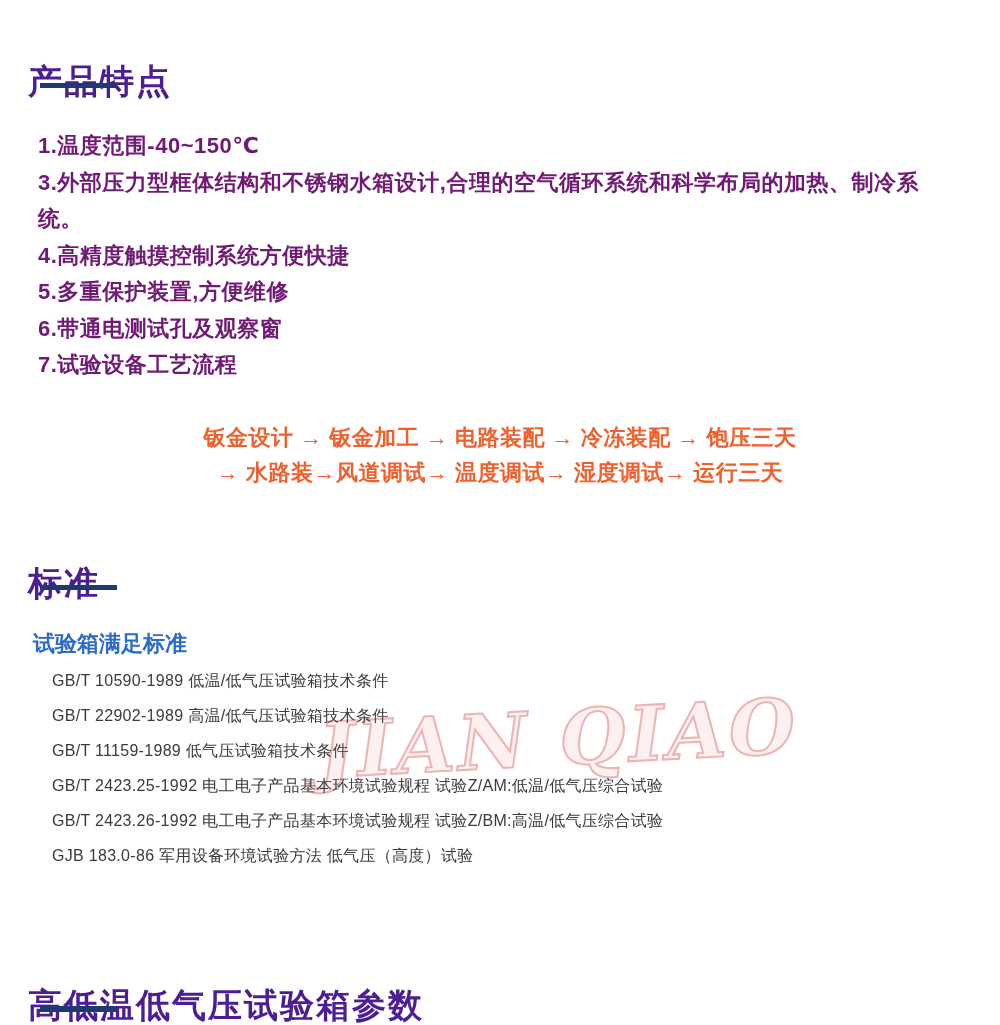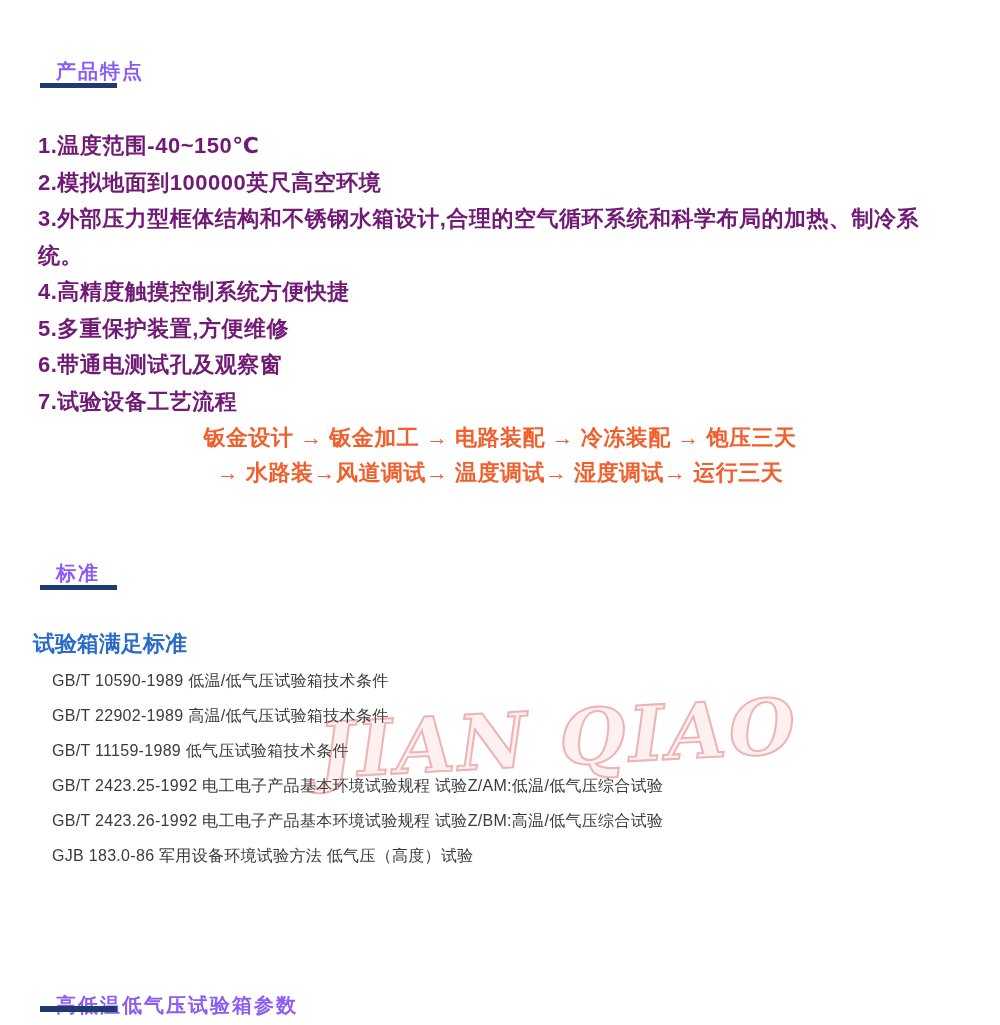--- a/index.html
+++ b/index.html
@@ -5,23 +5,23 @@
   html,body{margin:0;padding:0;}
   body{
     width:1000px;height:1025px;background:#ffffff;
     font-family:"Liberation Sans","DejaVu Sans",sans-serif;
     position:relative;overflow:hidden;
   }
   .page{position:absolute;inset:0;width:1000px;height:1025px;background:#fff;}
 
   
   .sec-title{
-    position:absolute;left:56px;
-    font-size:20px;font-weight:bold;letter-spacing:2px;
-    color:#8b5cf6;line-height:32px;white-space:nowrap;z-index:2;
+    position:absolute;left:28px;
+    font-size:34px;font-weight:bold;letter-spacing:2px;
+    color:#4c1d95;line-height:32px;white-space:nowrap;z-index:2;
   }
   .sec-underline{
     position:absolute;left:40px;width:77px;height:5px;
     background:#1E3A6E;z-index:2;
   }
 
   
   .features-list{
     position:absolute;left:38px;top:128px;width:906px;
     font-size:22px;font-weight:bold;line-height:36.5px;
@@ -68,21 +68,20 @@
 
 <div class="page">
 
   <div class="watermark">JIAN QIAO</div>
 
   <h1 class="sec-title" style="top:42px;">产品特点</h1>
   <div class="sec-underline" style="top:83px;"></div>
 
   <div class="features-list">
       <div>1.温度范围-40~150℃</div>
-      <div>2.模拟地面到100000英尺高空环境</div>
       <div>3.外部压力型框体结构和不锈钢水箱设计,合理的空气循环系统和科学布局的加热、制冷系统。</div>
       <div>4.高精度触摸控制系统方便快捷</div>
       <div>5.多重保护装置,方便维修</div>
       <div>6.带通电测试孔及观察窗</div>
       <div>7.试验设备工艺流程</div>
     </div>
 
   <div class="flow flow2">→ 水路装→风道调试→ 温度调试→ 湿度调试→ 运行三天</div>
   <div class="flow flow1">钣金设计 → 钣金加工 → 电路装配 → 冷冻装配 → 饱压三天</div>
 

